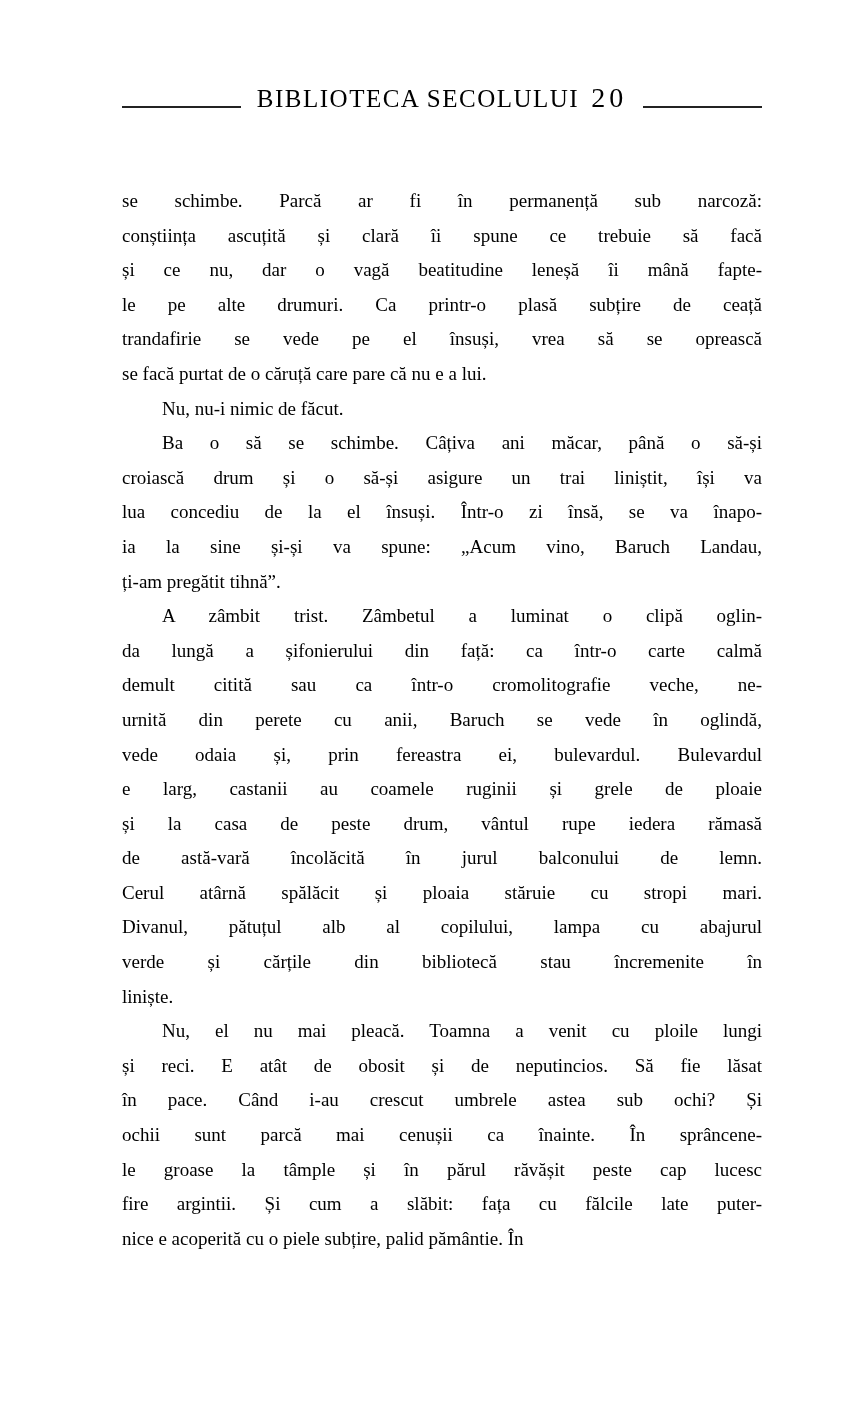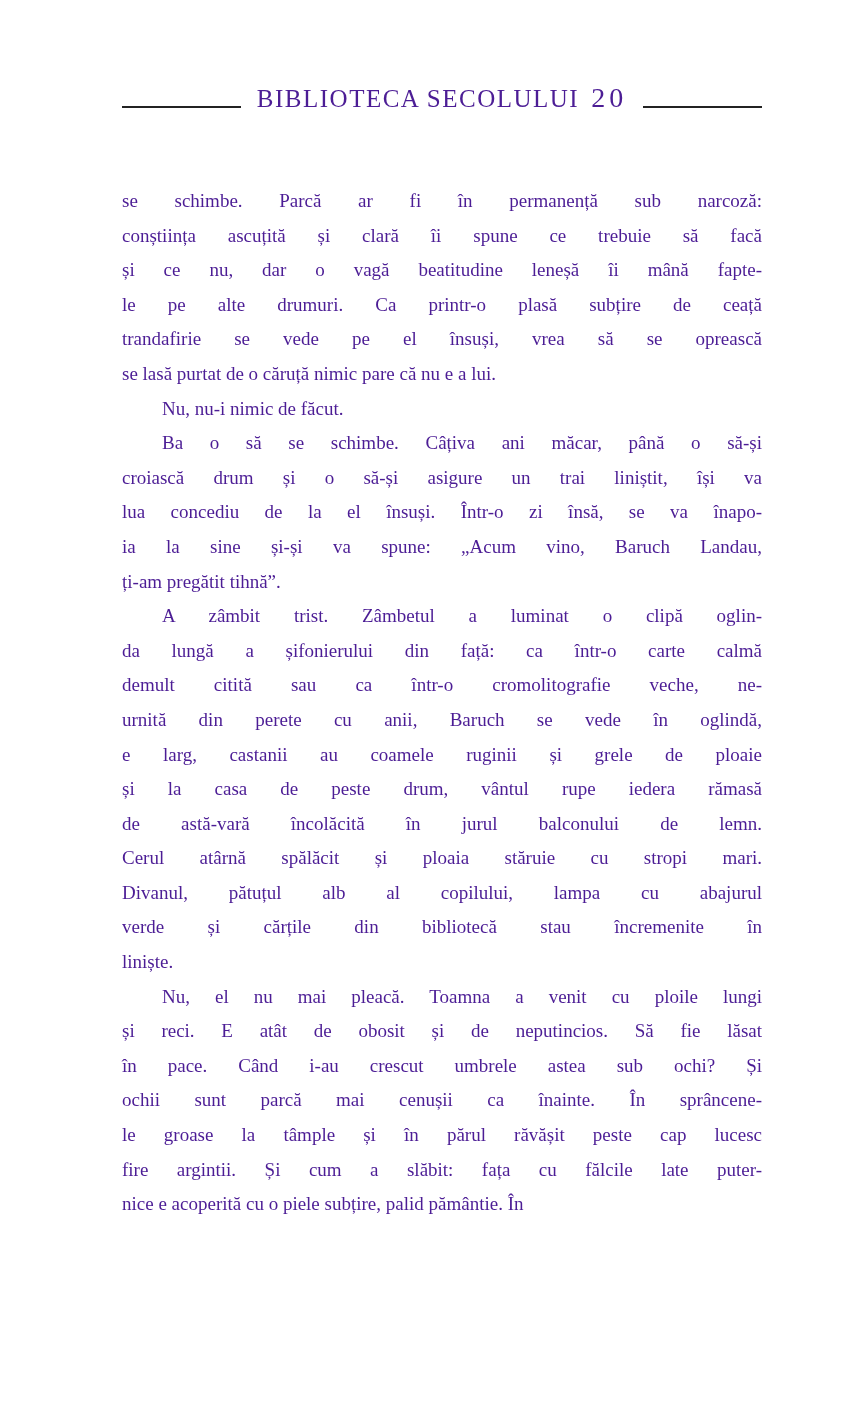--- a/index.html
+++ b/index.html
@@ -6,21 +6,21 @@
     margin: 0;
     padding: 0;
     background: #ffffff;
   }
   .page {
     position: relative;
     width: 867px;
     height: 1332px;
     background: #ffffff;
     font-family: "Liberation Serif", "DejaVu Serif", serif;
-    color: #4c1d95;
+    color: #000000;
     overflow: hidden;
   }
   
   .running-head {
     position: absolute;
     top: 82px;
     left: 122px;
     width: 640px;
     display: flex;
     align-items: flex-end;
@@ -94,37 +94,38 @@
     <div class="head-rule"></div>
   </div>
 
   <div class="text-block">
       <div class="paragraph">
         <div class="line just">se schimbe. Parcă ar fi în permanență sub narcoză:</div>
         <div class="line just">conștiința ascuțită și clară îi spune ce trebuie să facă</div>
         <div class="line just">și ce nu, dar o vagă beatitudine leneșă îi mână fapte-</div>
         <div class="line just">le pe alte drumuri. Ca printr-o plasă subțire de ceață</div>
         <div class="line just">trandafirie se vede pe el însuși, vrea să se oprească</div>
-        <div class="line">se lasă purtat de o căruță nimic pare că nu e a lui.</div>
+        <div class="line">se facă purtat de o căruță care pare că nu e a lui.</div>
       </div>
       <div class="paragraph">
         <div class="line indent">Nu, nu-i nimic de făcut.</div>
       </div>
       <div class="paragraph">
         <div class="line just indent">Ba o să se schimbe. Câțiva ani măcar, până o să-și</div>
         <div class="line just">croiască drum și o să-și asigure un trai liniștit, își va</div>
         <div class="line just">lua concediu de la el însuși. Într-o zi însă, se va înapo-</div>
         <div class="line just">ia la sine și-și va spune: „Acum vino, Baruch Landau,</div>
         <div class="line">ți-am pregătit tihnă”.</div>
       </div>
       <div class="paragraph">
         <div class="line just indent">A zâmbit trist. Zâmbetul a luminat o clipă oglin-</div>
         <div class="line just">da lungă a șifonierului din față: ca într-o carte calmă</div>
         <div class="line just">demult citită sau ca într-o cromolitografie veche, ne-</div>
         <div class="line just">urnită din perete cu anii, Baruch se vede în oglindă,</div>
+        <div class="line just">vede odaia și, prin fereastra ei, bulevardul. Bulevardul</div>
         <div class="line just">e larg, castanii au coamele ruginii și grele de ploaie</div>
         <div class="line just">și la casa de peste drum, vântul rupe iedera rămasă</div>
         <div class="line just">de astă-vară încolăcită în jurul balconului de lemn.</div>
         <div class="line just">Cerul atârnă spălăcit și ploaia stăruie cu stropi mari.</div>
         <div class="line just">Divanul, pătuțul alb al copilului, lampa cu abajurul</div>
         <div class="line just">verde și cărțile din bibliotecă stau încremenite în</div>
         <div class="line">liniște.</div>
       </div>
       <div class="paragraph">
         <div class="line just indent">Nu, el nu mai pleacă. Toamna a venit cu ploile lungi</div>

